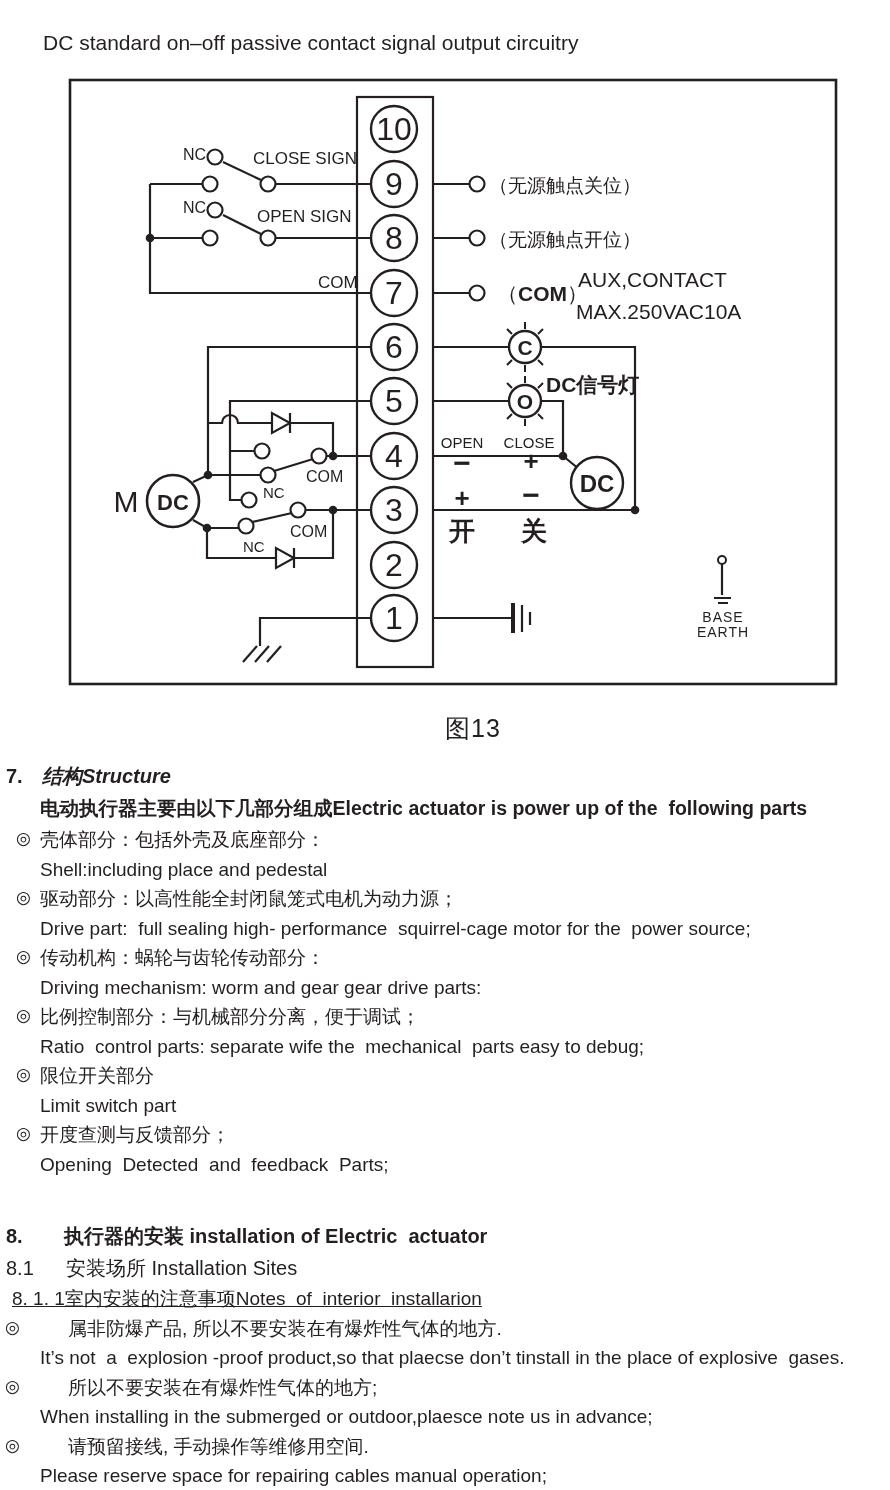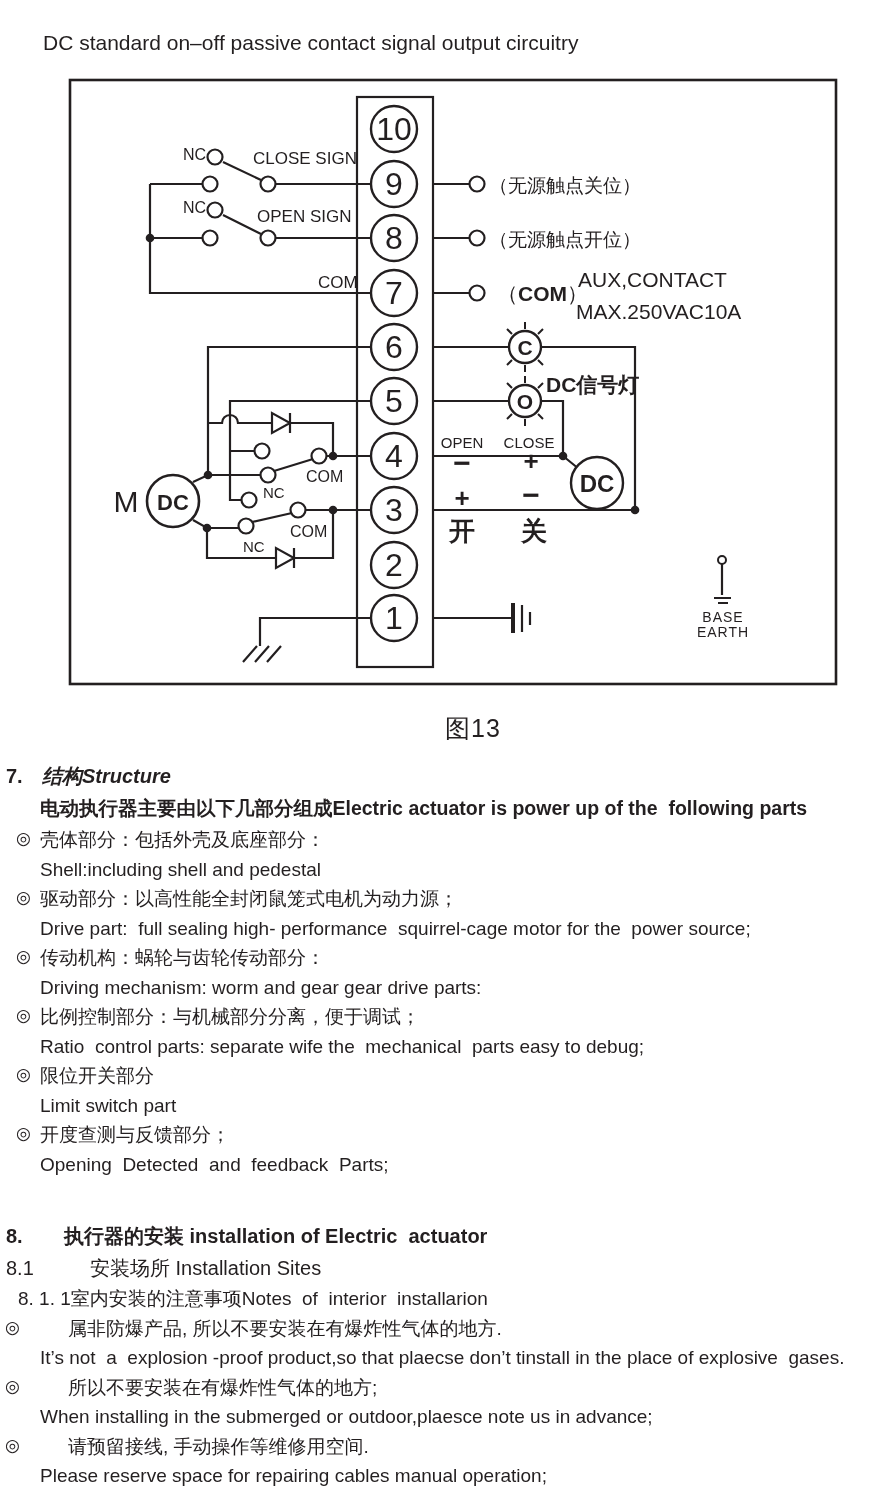--- a/index.html
+++ b/index.html
@@ -18,25 +18,25 @@
   .sec{position:absolute;left:0;width:890px;}
   .sec7{top:764px;}
   .sec8{top:1224px;}
   .line{position:relative;height:29.5px;font-size:19px;white-space:pre;line-height:1.25;}
   .line.head{height:32px;font-size:20px;font-weight:bold;}
   .line.subhead{height:32px;font-size:19.5px;font-weight:bold;padding-left:40px;}
   .line.head2{height:31px;font-size:20px;font-weight:normal;}
   .num{position:absolute;left:6px;}
   .headtext7{padding-left:42px;display:inline-block;font-style:italic;}
   .headtext8{padding-left:64px;display:inline-block;}
-  .headtext81{padding-left:66px;display:inline-block;margin-left:24px;}
+  .headtext81{padding-left:66px;display:inline-block;}
   .zh7{padding-left:40px;}
   .en7{padding-left:40px;}
   .b7{position:absolute;left:16px;font-size:17px;}
-  .note8{padding-left:18px;}
+  .note8{padding-left:12px;text-decoration:underline;}
   .zh8{padding-left:68px;}
   .en8{padding-left:40px;}
   .b8{position:absolute;left:5px;font-size:17px;}
 </style>
 </head>
 <body>
 
 <div class="page">
 
   <div class="h-en">DC standard on–off passive contact signal output circuitry</div>
@@ -190,21 +190,21 @@
     <text x="723" y="637" font-size="14" text-anchor="middle" letter-spacing="1">EARTH</text>
   </svg>
 
   <div class="fig-caption">图13</div>
 
   <div class="sec sec7">
     <div class="line head"><span class="num">7.</span><span class="headtext7">结构Structure</span></div>
     <div class="line subhead">电动执行器主要由以下几部分组成Electric actuator is power up of the  following parts</div>
 
     <div class="line zh7"><span class="b7">◎</span><span>壳体部分：包括外壳及底座部分：</span></div>
-    <div class="line en7">Shell:including shell and pedestal</div>
+    <div class="line en7">Shell:including place and pedestal</div>
     <div class="line zh7"><span class="b7">◎</span><span>驱动部分：以高性能全封闭鼠笼式电机为动力源；</span></div>
     <div class="line en7">Drive part:  full sealing high- performance  squirrel-cage motor for the  power source;</div>
     <div class="line zh7"><span class="b7">◎</span><span>传动机构：蜗轮与齿轮传动部分：</span></div>
     <div class="line en7">Driving mechanism: worm and gear gear drive parts:</div>
     <div class="line zh7"><span class="b7">◎</span><span>比例控制部分：与机械部分分离，便于调试；</span></div>
     <div class="line en7">Ratio  control parts: separate wife the  mechanical  parts easy to debug;</div>
     <div class="line zh7"><span class="b7">◎</span><span>限位开关部分</span></div>
     <div class="line en7">Limit switch part</div>
     <div class="line zh7"><span class="b7">◎</span><span>开度查测与反馈部分；</span></div>
     <div class="line en7">Opening  Detected  and  feedback  Parts;</div>

